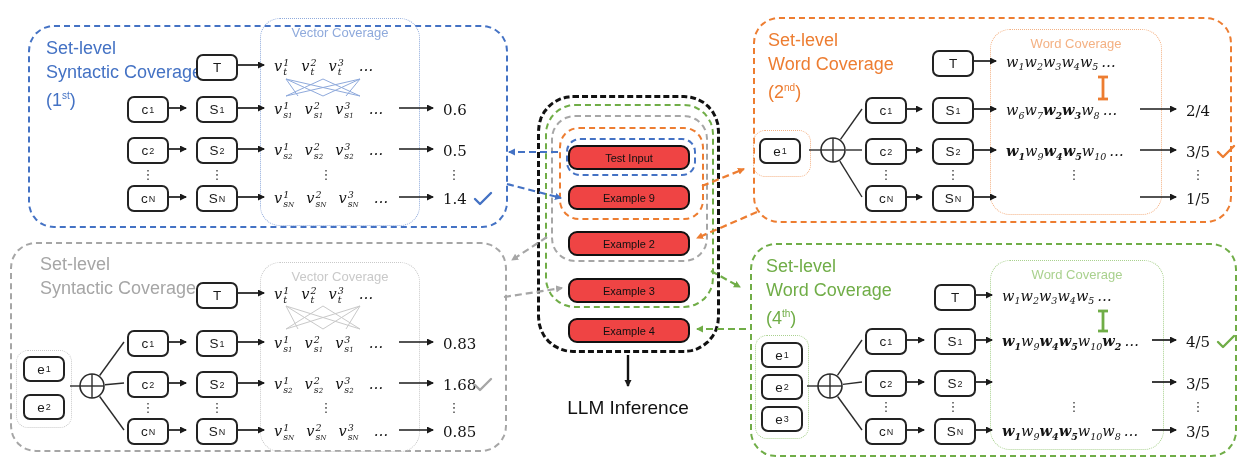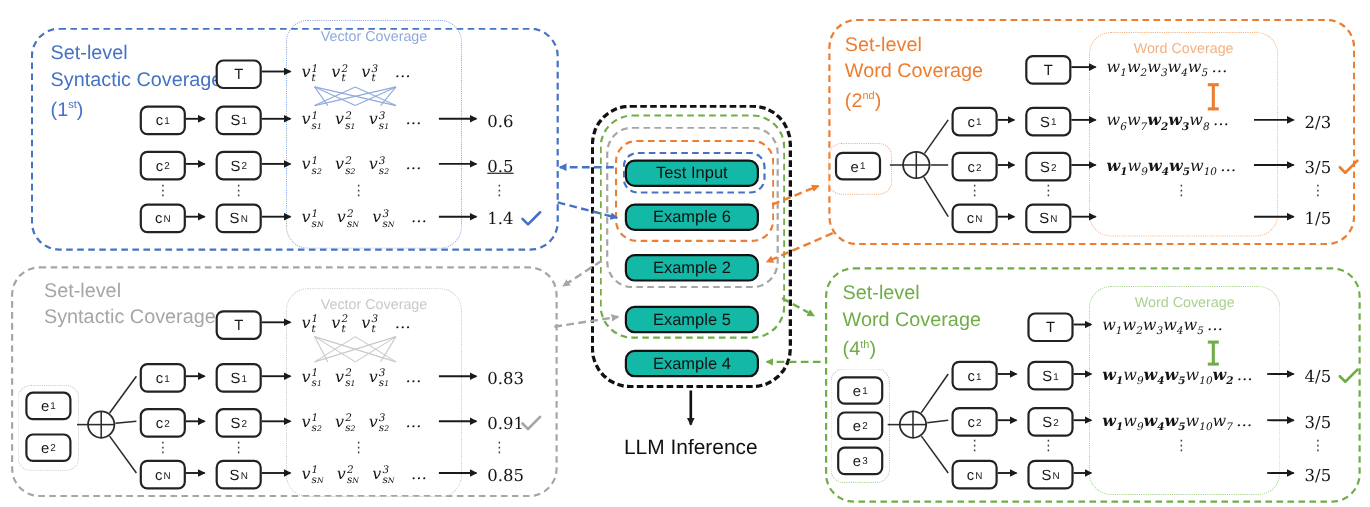--- a/index.html
+++ b/index.html
@@ -31,22 +31,22 @@
   .wt sub { font-size:9.5px; }
   .wb { font-weight:bold; }
   .ell { margin-left:3px; }
   .score { position:absolute; transform:translateY(-50%); font-family:"DejaVu Serif", serif; font-size:15px; color:#141414; white-space:nowrap; }
   .vdots { position:absolute; transform:translate(-50%,-50%); font-size:13px; color:#3a3a3a; font-family:"DejaVu Sans", sans-serif; }
   .check { position:absolute; }
   .econt { position:absolute; border-style:dotted; border-width:1.6px; border-radius:12px; }
   .ring { position:absolute; border-style:dashed; }
   .stack-item {
     position:absolute; left:568px; width:122px; height:25px; border:2px solid #111;
-    border-radius:9px; background:#14b8a6; display:flex; align-items:center; justify-content:center;
-    font-size:15px; color:#111;
+    border-radius:9px; background:#ef4444; display:flex; align-items:center; justify-content:center;
+    font-size:11px; color:#111;
   }
   .inference { position:absolute; left:528px; top:397px; width:200px; text-align:center; font-size:19px; color:#111; }
   svg.overlay { position:absolute; left:0; top:0; pointer-events:none; }
 </style>
 </head>
 <body>
 
 <div class="stage">
 
   <div id="p0" class="panel" style="left: 28px; top: 25px; width: 480px; height: 203px; border-color: rgb(68, 114, 196);">
@@ -86,21 +86,21 @@
       <div class="mrow" style="left: 244px; top: 124px; position: absolute;"><span class="vt">v<span class="vts">
             <span class="vsup">1</span>
             <span class="vsub">s<span class="vss">2</span></span>
           </span></span><span class="vt">v<span class="vts">
             <span class="vsup">2</span>
             <span class="vsub">s<span class="vss">2</span></span>
           </span></span><span class="vt">v<span class="vts">
             <span class="vsup">3</span>
             <span class="vsub">s<span class="vss">2</span></span>
           </span></span><span class="ell">…</span></div>
-      <div class="score" style="left: 413px; top: 124px; position: absolute; text-decoration: underline;">0.5</div>
+      <div class="score" style="left: 413px; top: 124px; position: absolute;">0.5</div>
       <div class="nbox" style="left: 97px; top: 158px; position: absolute;">c<sub>N</sub></div>
       <div class="nbox" style="left: 166px; top: 158px; position: absolute;">S<sub>N</sub></div>
       <div class="mrow" style="left: 244px; top: 172px; position: absolute;"><span class="vt">v<span class="vts">
             <span class="vsup">1</span>
             <span class="vsub">s<span class="vss">N</span></span>
           </span></span><span class="vt">v<span class="vts">
             <span class="vsup">2</span>
             <span class="vsub">s<span class="vss">N</span></span>
           </span></span><span class="vt">v<span class="vts">
             <span class="vsup">3</span>
@@ -121,21 +121,21 @@
         <div>Word Coverage</div>
         <div>(2<sup>nd</sup>)</div>
       </div>
       <div class="dotted-box" style="left: 235px; top: 10px; position: absolute; width: 172px; height: 186px; border-color: rgb(244, 177, 131);"></div>
       <div class="cov-label" style="left: 321px; top: 17px; position: absolute; color: rgb(244, 177, 131);">Word Coverage</div>
       <div class="nbox" style="left: 177px; top: 31px; position: absolute;">T</div>
       <div class="mrow" style="left: 251px; top: 44px; position: absolute;"><span class="wt">w<sub>1</sub></span><span class="wt">w<sub>2</sub></span><span class="wt">w<sub>3</sub></span><span class="wt">w<sub>4</sub></span><span class="wt">w<sub>5</sub></span><span class="ell">…</span></div>
       <div class="nbox" style="left: 110px; top: 78px; position: absolute;">c<sub>1</sub></div>
       <div class="nbox" style="left: 177px; top: 78px; position: absolute;">S<sub>1</sub></div>
       <div class="mrow" style="left: 251px; top: 92px; position: absolute;"><span class="wt">w<sub>6</sub></span><span class="wt">w<sub>7</sub></span><span class="wt wb">w<sub>2</sub></span><span class="wt wb">w<sub>3</sub></span><span class="wt">w<sub>8</sub></span><span class="ell">…</span></div>
-      <div class="score" style="left: 431px; top: 92px; position: absolute;">2/3</div>
+      <div class="score" style="left: 431px; top: 92px; position: absolute;">2/4</div>
       <div class="nbox" style="left: 110px; top: 119px; position: absolute;">c<sub>2</sub></div>
       <div class="nbox" style="left: 177px; top: 119px; position: absolute;">S<sub>2</sub></div>
       <div class="mrow" style="left: 251px; top: 133px; position: absolute;"><span class="wt wb">w<sub>1</sub></span><span class="wt">w<sub>9</sub></span><span class="wt wb">w<sub>4</sub></span><span class="wt wb">w<sub>5</sub></span><span class="wt">w<sub>10</sub></span><span class="ell">…</span></div>
       <div class="score" style="left: 431px; top: 133px; position: absolute;">3/5</div>
       <div class="check" style="left: 461px; top: 125px; position: absolute;"><svg width="20" height="15" viewBox="0 0 20 15">
           <polyline points="2,8 7,13 18,2" fill="none" stroke="#ED7D31" stroke-width="2.4" stroke-linecap="round" stroke-linejoin="round"></polyline>
         </svg></div>
       <div class="nbox" style="left: 110px; top: 166px; position: absolute;">c<sub>N</sub></div>
       <div class="nbox" style="left: 177px; top: 166px; position: absolute;">S<sub>N</sub></div>
       <div class="score" style="left: 431px; top: 180px; position: absolute;">1/5</div>
@@ -182,21 +182,21 @@
       <div class="mrow" style="left: 262px; top: 141px; position: absolute;"><span class="vt">v<span class="vts">
             <span class="vsup">1</span>
             <span class="vsub">s<span class="vss">2</span></span>
           </span></span><span class="vt">v<span class="vts">
             <span class="vsup">2</span>
             <span class="vsub">s<span class="vss">2</span></span>
           </span></span><span class="vt">v<span class="vts">
             <span class="vsup">3</span>
             <span class="vsub">s<span class="vss">2</span></span>
           </span></span><span class="ell">…</span></div>
-      <div class="score" style="left: 431px; top: 141px; position: absolute;">0.91</div>
+      <div class="score" style="left: 431px; top: 141px; position: absolute;">1.68</div>
       <div class="check" style="left: 461px; top: 133px; position: absolute;"><svg width="20" height="15" viewBox="0 0 20 15">
           <polyline points="2,8 7,13 18,2" fill="none" stroke="#A6A6A6" stroke-width="2.4" stroke-linecap="round" stroke-linejoin="round"></polyline>
         </svg></div>
       <div class="nbox" style="left: 115px; top: 174px; position: absolute;">c<sub>N</sub></div>
       <div class="nbox" style="left: 184px; top: 174px; position: absolute;">S<sub>N</sub></div>
       <div class="mrow" style="left: 262px; top: 188px; position: absolute;"><span class="vt">v<span class="vts">
             <span class="vsup">1</span>
             <span class="vsub">s<span class="vss">N</span></span>
           </span></span><span class="vt">v<span class="vts">
             <span class="vsup">2</span>
@@ -226,46 +226,46 @@
       <div class="mrow" style="left: 250px; top: 52px; position: absolute;"><span class="wt">w<sub>1</sub></span><span class="wt">w<sub>2</sub></span><span class="wt">w<sub>3</sub></span><span class="wt">w<sub>4</sub></span><span class="wt">w<sub>5</sub></span><span class="ell">…</span></div>
       <div class="nbox" style="left: 113px; top: 83px; position: absolute;">c<sub>1</sub></div>
       <div class="nbox" style="left: 182px; top: 83px; position: absolute;">S<sub>1</sub></div>
       <div class="mrow" style="left: 250px; top: 97px; position: absolute;"><span class="wt wb">w<sub>1</sub></span><span class="wt">w<sub>9</sub></span><span class="wt wb">w<sub>4</sub></span><span class="wt wb">w<sub>5</sub></span><span class="wt">w<sub>10</sub></span><span class="wt wb">w<sub>2</sub></span><span class="ell">…</span></div>
       <div class="score" style="left: 434px; top: 97px; position: absolute;">4/5</div>
       <div class="check" style="left: 464px; top: 89px; position: absolute;"><svg width="20" height="15" viewBox="0 0 20 15">
           <polyline points="2,8 7,13 18,2" fill="none" stroke="#70AD47" stroke-width="2.4" stroke-linecap="round" stroke-linejoin="round"></polyline>
         </svg></div>
       <div class="nbox" style="left: 113px; top: 125px; position: absolute;">c<sub>2</sub></div>
       <div class="nbox" style="left: 182px; top: 125px; position: absolute;">S<sub>2</sub></div>
-      <div class="mrow" style="left: 250px; top: 139px; position: absolute;"><span class="wt wb">w<sub>1</sub></span><span class="wt">w<sub>9</sub></span><span class="wt wb">w<sub>4</sub></span><span class="wt wb">w<sub>5</sub></span><span class="wt">w<sub>10</sub></span><span class="wt">w<sub>7</sub></span><span class="ell">…</span></div>
       <div class="score" style="left: 434px; top: 139px; position: absolute;">3/5</div>
       <div class="nbox" style="left: 113px; top: 173px; position: absolute;">c<sub>N</sub></div>
       <div class="nbox" style="left: 182px; top: 173px; position: absolute;">S<sub>N</sub></div>
+      <div class="mrow" style="left: 250px; top: 187px; position: absolute;"><span class="wt wb">w<sub>1</sub></span><span class="wt">w<sub>9</sub></span><span class="wt wb">w<sub>4</sub></span><span class="wt wb">w<sub>5</sub></span><span class="wt">w<sub>10</sub></span><span class="wt">w<sub>8</sub></span><span class="ell">…</span></div>
       <div class="score" style="left: 434px; top: 187px; position: absolute;">3/5</div>
       <div class="vdots" style="left: 134px; top: 161px; position: absolute;">⋮</div>
       <div class="vdots" style="left: 201px; top: 161px; position: absolute;">⋮</div>
       <div class="vdots" style="left: 322px; top: 161px; position: absolute;">⋮</div>
       <div class="vdots" style="left: 446px; top: 161px; position: absolute;">⋮</div>
       <div class="econt" style="left: 3px; top: 90px; position: absolute; width: 54px; height: 104px; border-color: rgb(169, 209, 142);"></div>
       <div class="nbox" style="left: 9px; top: 97px; position: absolute; height: 26px;">e<sub>1</sub></div>
       <div class="nbox" style="left: 9px; top: 129px; position: absolute; height: 26px;">e<sub>2</sub></div>
       <div class="nbox" style="left: 9px; top: 161px; position: absolute; height: 26px;">e<sub>3</sub></div>
     </div>
 
   <div>
     <div class="ring" style="left:537px;top:95px;width:183px;height:258px;border-width:3px;border-color:#111;border-radius:36px;"></div>
     <div class="ring" style="left:545px;top:104px;width:169px;height:204px;border-width:2.4px;border-color:#70AD47;border-radius:30px;"></div>
     <div class="ring" style="left:551px;top:115px;width:157px;height:147px;border-width:2.4px;border-color:#A6A6A6;border-radius:24px;"></div>
     <div class="ring" style="left:559px;top:127px;width:145px;height:93px;border-width:2.4px;border-color:#ED7D31;border-radius:20px;"></div>
     <div class="ring" style="left:566px;top:138px;width:130px;height:38px;border-width:2.4px;border-color:#4472C4;border-radius:14px;"></div>
 
     <div class="stack-item" style="top:145px">Test Input</div>
-    <div class="stack-item" style="top:185px">Example 6</div>
+    <div class="stack-item" style="top:185px">Example 9</div>
     <div class="stack-item" style="top:231px">Example 2</div>
-    <div class="stack-item" style="top:278px">Example 5</div>
+    <div class="stack-item" style="top:278px">Example 3</div>
     <div class="stack-item" style="top:318px">Example 4</div>
 
     <div class="inference">LLM Inference</div>
   </div>
 
   <svg class="overlay" width="1245" height="461">
       <defs>
         <marker id="arr-ink" markerWidth="8" markerHeight="8" refX="6" refY="3.5" orient="auto" markerUnits="userSpaceOnUse">
           <path d="M0,0 L7,3.5 L0,7 Z" fill="#1A1A1A"></path>
         </marker>

